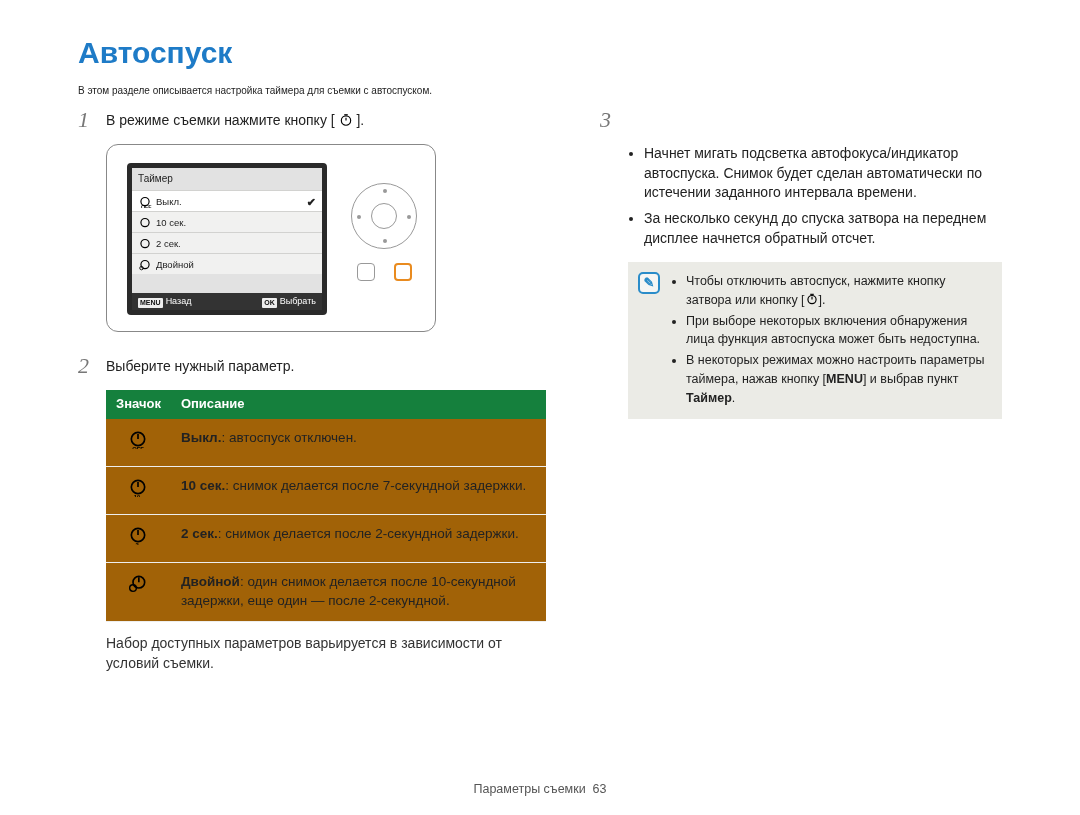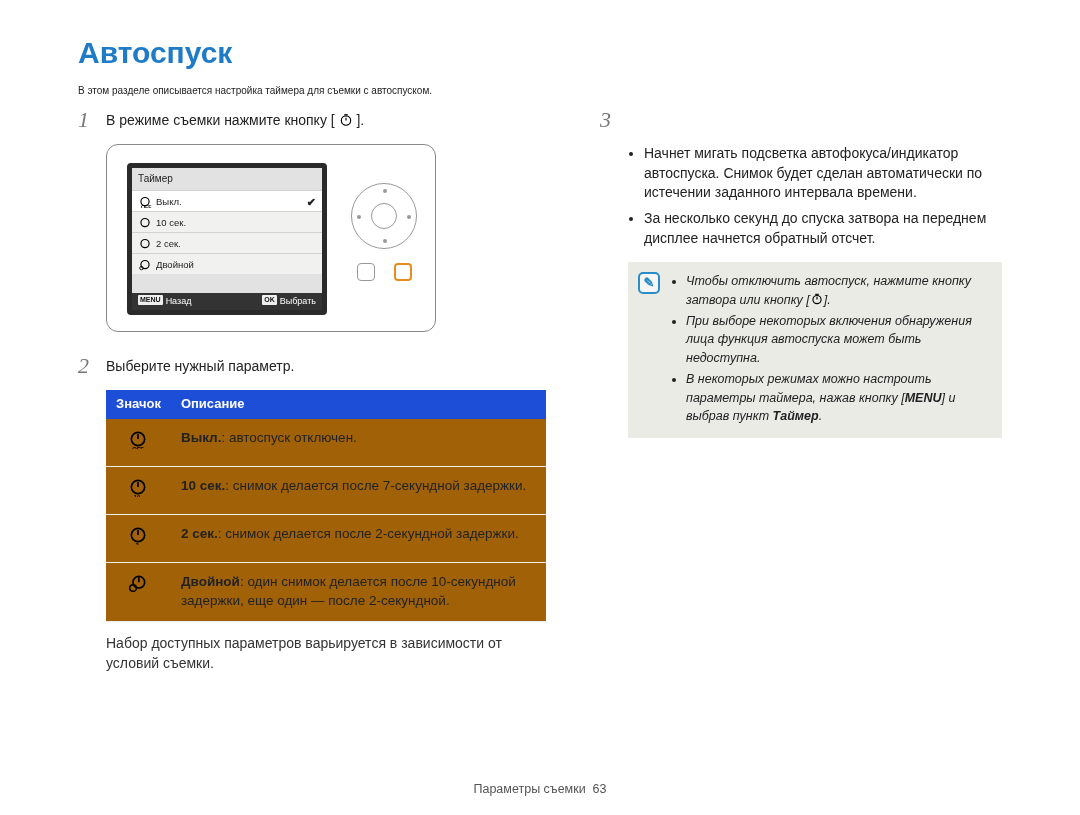--- a/index.html
+++ b/index.html
@@ -92,21 +92,21 @@
     }
     .screen-bottom {
       margin-top: auto;
       display: flex;
       background: #333;
       color: #fff;
       font-size: 9px;
       height: 17px;
       align-items: center;
     }
-    .sb-btn { display: flex; align-items: flex-start; gap: 3px; padding: 0 6px; }
+    .sb-btn { display: flex; align-items: flex-end; gap: 3px; padding: 0 6px; }
     .sb-left { flex: 1; }
     .sb-key {
       background: #eee; color: #111; font-size: 7px; padding: 0 2px; border-radius: 1px;
       font-weight: bold;
     }
 
     .ctrl-group {
       position: absolute;
       right: 14px; top: 38px;
       width: 74px;
@@ -135,21 +135,21 @@
     }
     .small-btn.highlight { border:2px solid #e98b1f; }
 
     
     .opt-table {
       margin: 8px 0 12px 28px;
       width: 440px;
       border-collapse: collapse;
     }
     .opt-table th {
-      background: #1d4ed8;
+      background: #15803d;
       color: #fff;
       font-size: 13px;
       font-weight: 600;
       text-align: left;
       padding: 5px 10px;
     }
     .opt-table th.icon-col { width: 54px; }
     .opt-table td {
       background: #a16207;
       font-size: 13.5px;
@@ -184,21 +184,21 @@
       border-radius: 5px;
       color: #2a8cc9;
       display: flex; align-items: center; justify-content: center;
       font-weight: bold;
       flex-shrink: 0;
       margin-right: 10px;
       background: #f6f6f4;
       font-size: 13px;
     }
     .info-box ul { list-style: disc; margin-left: 16px; }
-    .info-box li { margin-bottom: 2px; font-style: italic; }
+    .info-box li { margin-bottom: 2px; }
     .menu-key {
       font-weight: bold;
     }
 
     .footer {
       position: absolute;
       bottom: 17px;
       left: 0; right: 0;
       text-align: center;
       font-size: 12.5px;

